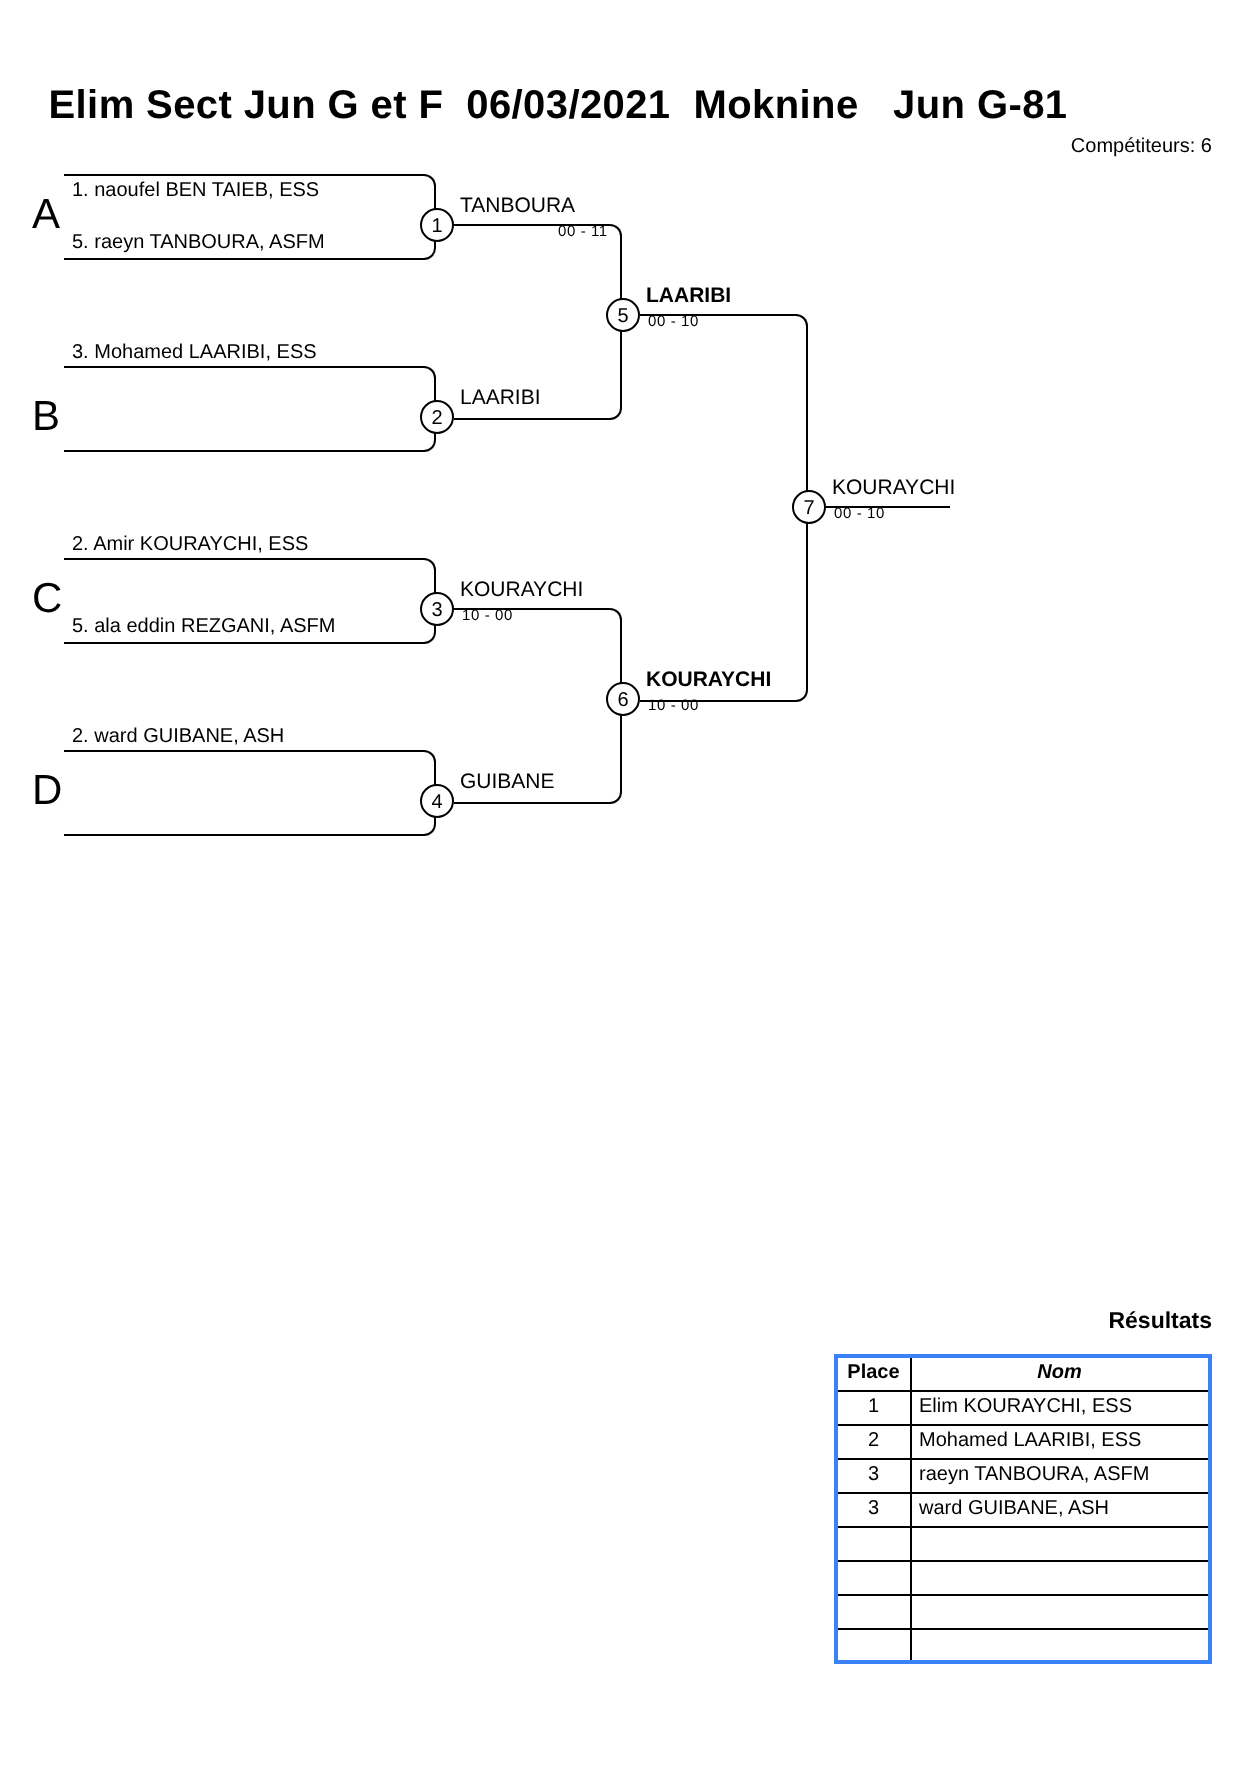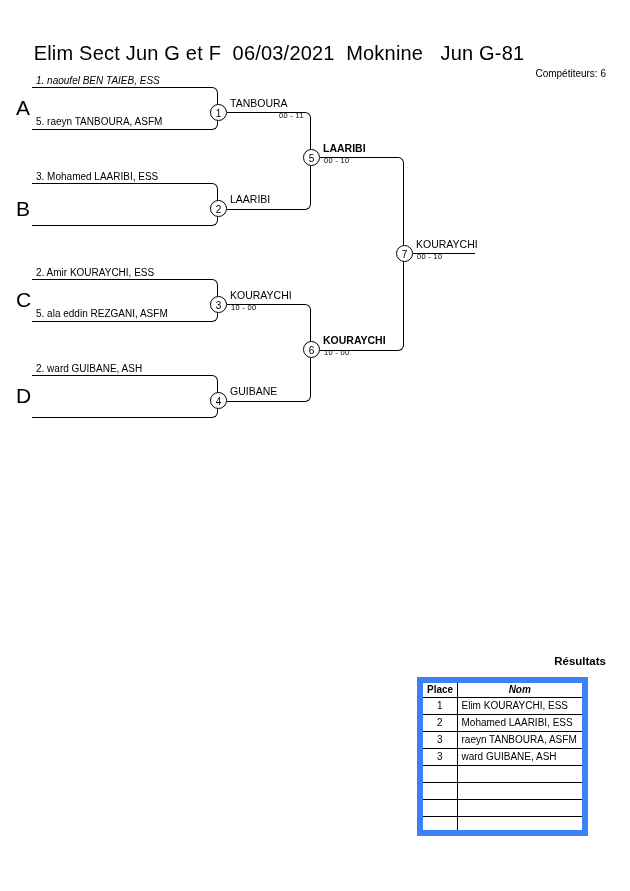--- a/index.html
+++ b/index.html
@@ -17,21 +17,21 @@
   }
 
   
   #tournament-title {
     position: absolute;
     left: 0;
     top: 42px;
     width: 558px;
     text-align: center;
     font-size: 20px;
-    font-weight: normal;
+    font-weight: bold;
     letter-spacing: 0.2px;
     white-space: pre;
   }
   #competitors-count {
     position: absolute;
     right: 24px;
     top: 68px;
     font-size: 10px;
     font-weight: normal;
     text-align: right;
@@ -99,23 +99,23 @@
     top: 655px;
     width: 189px;
     text-align: right;
     font-size: 11.5px;
     font-weight: bold;
   }
   #results-table {
     position: absolute;
     left: 417px;
     top: 677px;
-    width: 171px;
+    width: 189px;
     border-collapse: collapse;
-    border: 6px solid #3b82f6;
+    border: 2px solid #3b82f6;
     table-layout: fixed;
   }
   #results-table th,
   #results-table td {
     border: 1px solid #000000;
     height: 17px;
     font-size: 10px;
     font-weight: normal;
     padding: 0 4px;
     box-sizing: border-box;
@@ -130,21 +130,21 @@
 </style>
 </head>
 <body>
 
 <div id="tournament-title">Elim Sect Jun G et F  06/03/2021  Moknine   Jun G-81</div>
 <div id="competitors-count">Compétiteurs: 6</div>
 
 <div>
 
   <div class="group-letter" style="left:16px; top:97px;">A</div>
-  <div class="slot-label" style="left:36px; top:75px;font-style:italic;">1. naoufel BEN TAIEB, ESS</div>
+  <div class="slot-label" style="left:36px; top:90px;">1. naoufel BEN TAIEB, ESS</div>
   <div class="slot-label" style="left:36px; top:116px;">5. raeyn TANBOURA, ASFM</div>
 
   <div class="elbow" style="left:32px; top:87px; width:185px; height:41px;"></div>
   <div class="node" style="left:210px; top:104px;">1</div>
   <div class="winner-name" style="left:230px; top:98px;">TANBOURA</div>
   <div class="winner-score" style="left:231px; top:112px;padding-left:48px;">00 - 11</div>
 
   <div class="group-letter" style="left:16px; top:198px;">B</div>
   <div class="slot-label" style="left:36px; top:171px;">3. Mohamed LAARIBI, ESS</div>
   <div class="slot-label" style="left:36px; top:212px;"></div>

